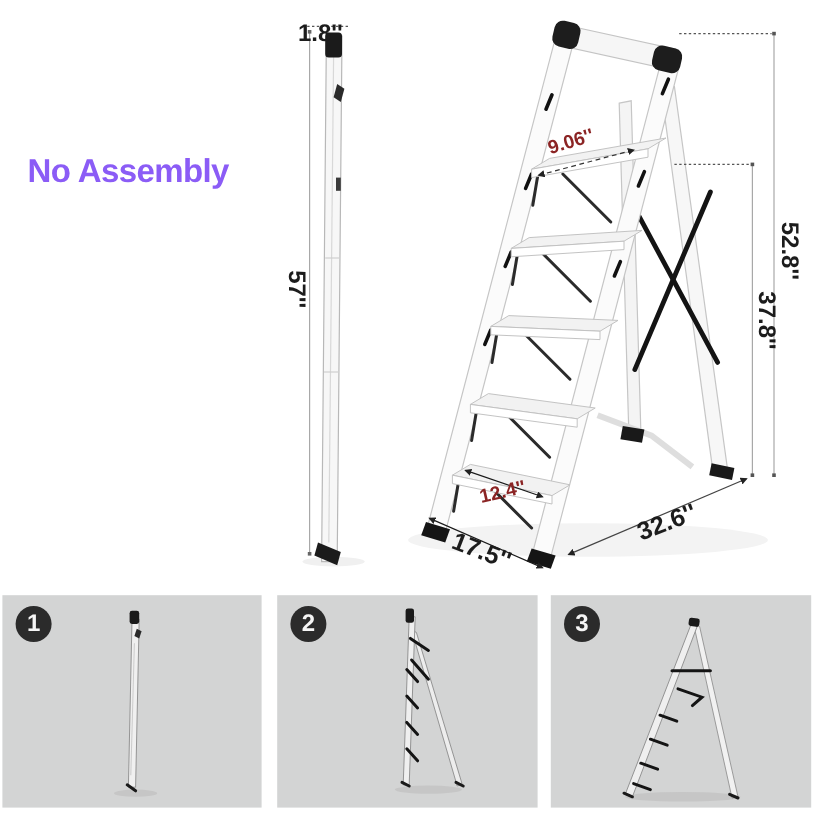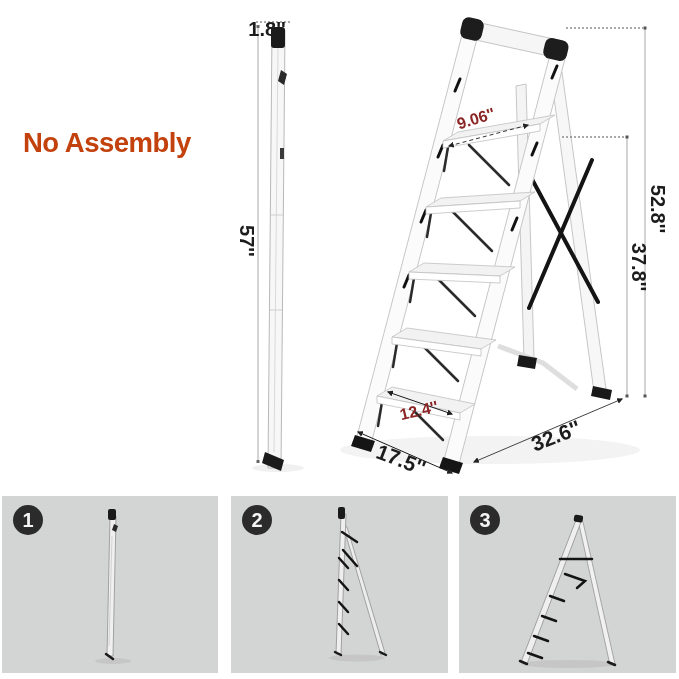--- a/index.html
+++ b/index.html
@@ -3,21 +3,21 @@
 <meta charset="utf-8">
 <style>
   html,body{margin:0;padding:0;background:#ffffff;}
   #stage{
     position:relative;width:679px;height:679px;background:#ffffff;overflow:hidden;
     font-family:"Liberation Sans", sans-serif;
   }
   .headline{
     position:absolute;left:23px;top:127px;
     font-size:27.5px;line-height:31px;font-weight:bold;letter-spacing:-0.5px;
-    color:#c2410c;
+    color:#8b5cf6;
   }
   .label{
     position:absolute;font-weight:bold;white-space:nowrap;color:#1c1c1c;
     transform:translate(-50%,-50%);
   }
   .label.rot90{transform:translate(-50%,-50%) rotate(90deg);}
   .red{color:#8b2424;}
   .mainsvg{position:absolute;left:0;top:0;}
   .panel-row{position:absolute;left:0;top:496px;width:679px;height:177px;}
   .panel{

